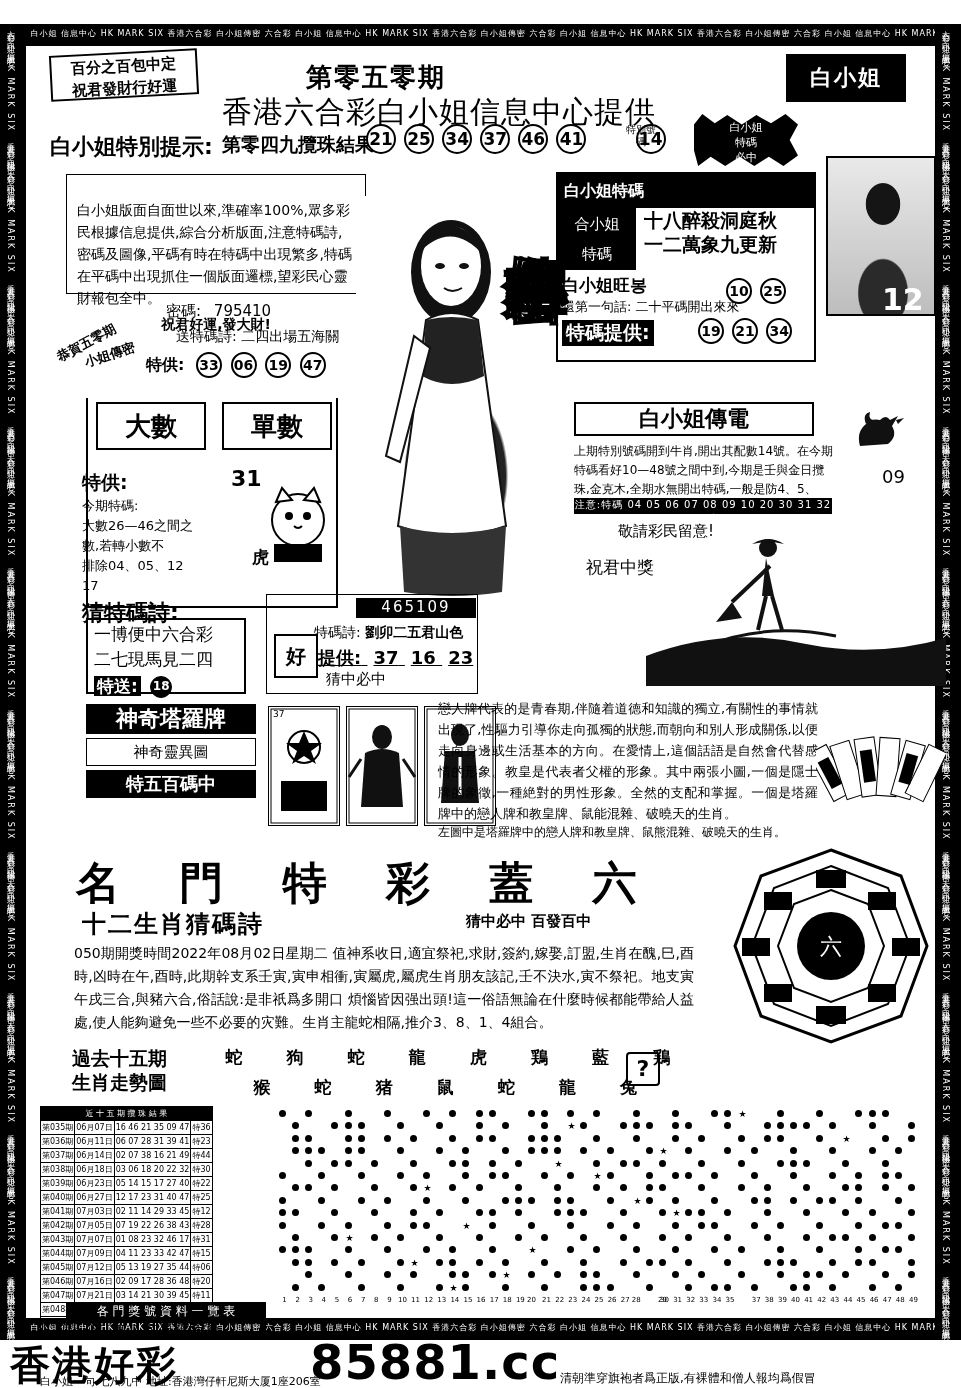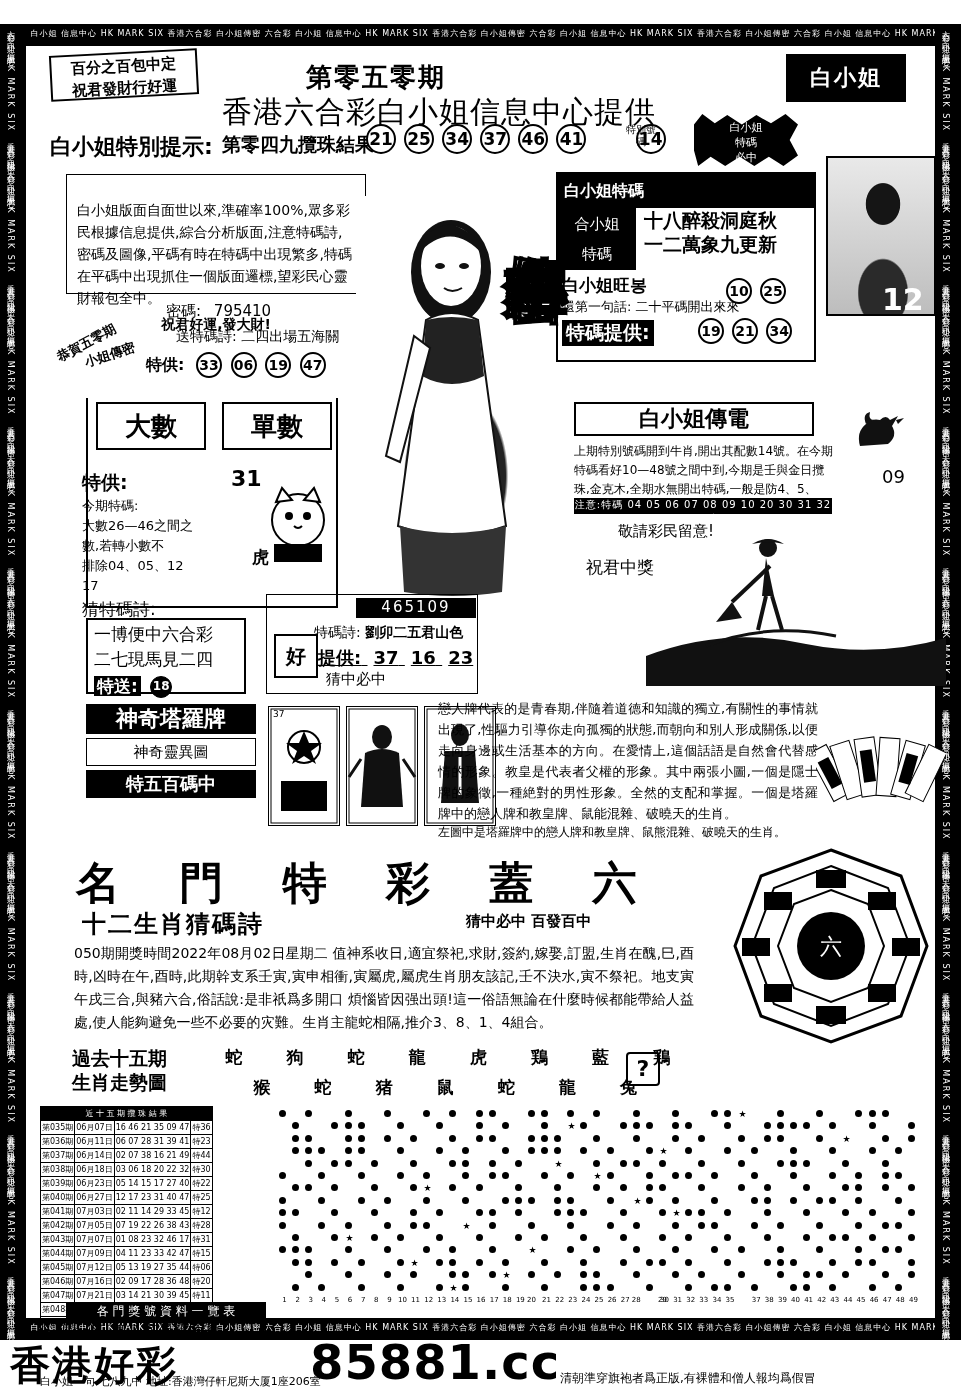--- a/index.html
+++ b/index.html
@@ -114,21 +114,21 @@
   #dashu-box { left: 70px; top: 356px; width: 110px; height: 48px; font-size: 26px; font-weight: bold; text-align:center; line-height: 44px; }
   #danshu-box { left: 196px; top: 356px; width: 110px; height: 48px; font-size: 26px; font-weight: bold; text-align:center; line-height: 44px; }
   #tegong-label { left: 56px; top: 424px; font-size: 19px; font-weight: bold; }
   #tegong-num { left: 205px; top: 420px; font-size: 22px; font-weight: bold; }
   #note-block { left: 56px; top: 450px; width: 170px; font-size: 13px; line-height: 20px; }
 
   
   #cat-img { left: 230px; top: 440px; width: 90px; height: 80px; }
 
   
-  #guess-title { left: 56px; top: 552px; font-size: 17px; font-weight: normal; }
+  #guess-title { left: 56px; top: 552px; font-size: 22px; font-weight: bold; }
   #poem-box { left: 60px; top: 572px; width: 160px; height: 76px; font-size: 17px; line-height: 25px; padding: 2px 6px; }
 
   #code-465109 { left: 330px; top: 552px; width: 120px; height: 20px; background:#000; color:#fff; font-size:15px; text-align:center; letter-spacing:2px; }
   #tema-poem { left: 288px; top: 578px; font-size: 14px; }
   #tema-provide { left: 292px; top: 600px; font-size: 18px; font-weight:bold;text-decoration:underline; }
   #tema-guess { left: 300px; top: 624px; font-size: 15px; }
   #stamp-red { left: 248px; top: 588px; width: 44px; height: 44px; border:2px solid #000; font-size: 20px; text-align:center; line-height:40px; font-weight:bold; }
 
   
   #rpanel { left: 530px; top: 126px; width: 260px; height: 190px; }

